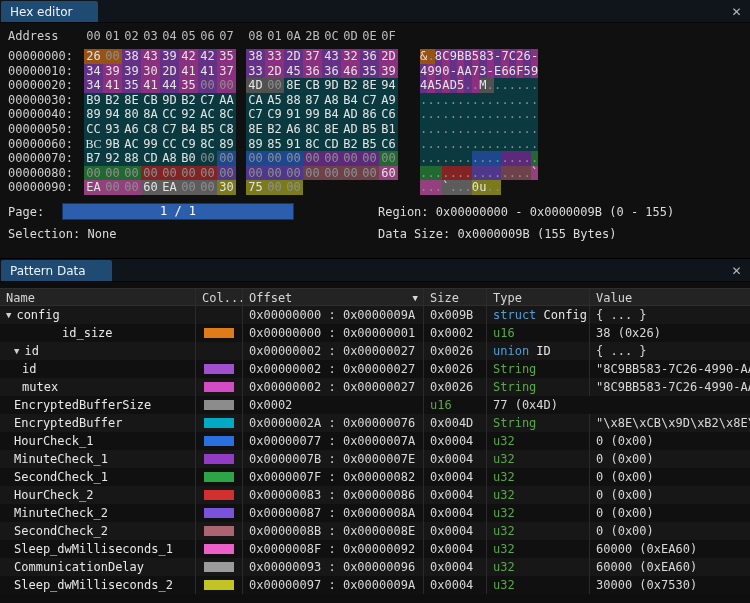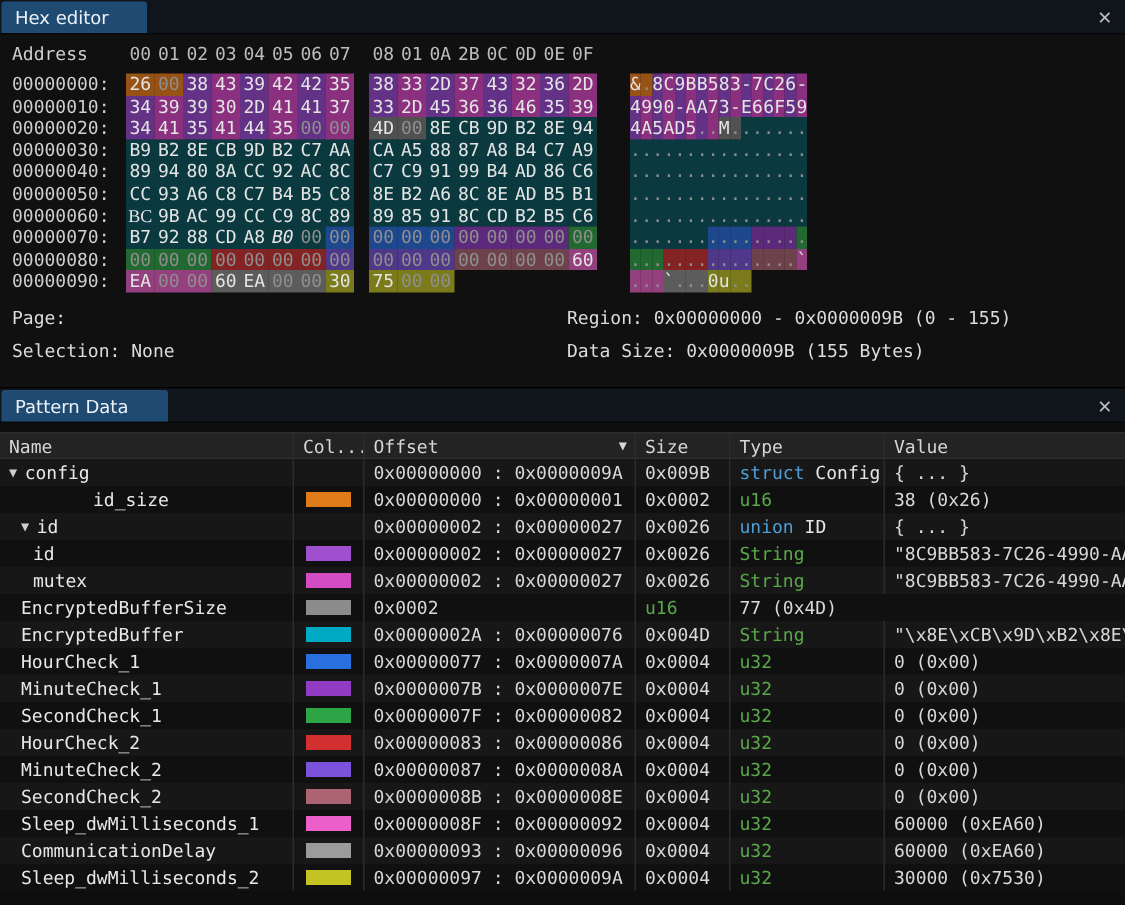--- a/index.html
+++ b/index.html
@@ -343,21 +343,21 @@
           <span class="acell dim" style="background: rgba(0, 150, 165, 0.32);">.</span>
         </span>
       </div>
       <div class="hex-row">
         <span class="hex-addr">00000070:</span>
         <span class="bcell" style="background: rgba(0, 150, 165, 0.32);">B7</span>
         <span class="bcell" style="background: rgba(0, 150, 165, 0.32);">92</span>
         <span class="bcell" style="background: rgba(0, 150, 165, 0.32);">88</span>
         <span class="bcell" style="background: rgba(0, 150, 165, 0.32);">CD</span>
         <span class="bcell" style="background: rgba(0, 150, 165, 0.32);">A8</span>
-        <span class="bcell" style="background: rgba(0, 150, 165, 0.32); font-style: italic;">B0</span>
+        <span class="bcell" style="background: rgba(0, 150, 165, 0.32);">B0</span>
         <span class="bcell dim" style="background: rgba(0, 150, 165, 0.32);">00</span>
         <span class="bcell dim" style="background: rgba(40, 110, 225, 0.6);">00</span>
         <span class="bcell grp dim" style="background: rgba(40, 110, 225, 0.6);">00</span>
         <span class="bcell dim" style="background: rgba(40, 110, 225, 0.6);">00</span>
         <span class="bcell dim" style="background: rgba(40, 110, 225, 0.6);">00</span>
         <span class="bcell dim" style="background: rgba(145, 60, 195, 0.6);">00</span>
         <span class="bcell dim" style="background: rgba(145, 60, 195, 0.6);">00</span>
         <span class="bcell dim" style="background: rgba(145, 60, 195, 0.6);">00</span>
         <span class="bcell dim" style="background: rgba(145, 60, 195, 0.6);">00</span>
         <span class="bcell dim" style="background: rgba(45, 165, 70, 0.6);">00</span>
@@ -447,20 +447,23 @@
           <span class="acell" style="background: rgba(195, 195, 35, 0.6);">u</span>
           <span class="acell dim" style="background: rgba(195, 195, 35, 0.6);">.</span>
           <span class="acell dim" style="background: rgba(195, 195, 35, 0.6);">.</span>
         </span>
       </div>
     </div>
 
   <div class="hex-footer">
     <div class="fline">
       <span class="fl-label">Page:</span>
+      <div class="page-slider">
+        <span>1 / 1</span>
+      </div>
       <span class="fright"><span>Region:</span>&nbsp;<span>0x00000000 - 0x0000009B (0 - 155)</span></span>
     </div>
     <div class="fline">
       <span class="fl-label"><span>Selection:</span>&nbsp;<span>None</span></span>
       <span class="fright"><span>Data Size:</span>&nbsp;<span>0x0000009B (155 Bytes)</span></span>
     </div>
   </div>
 </div>
 
 <div class="window" id="patwin">

